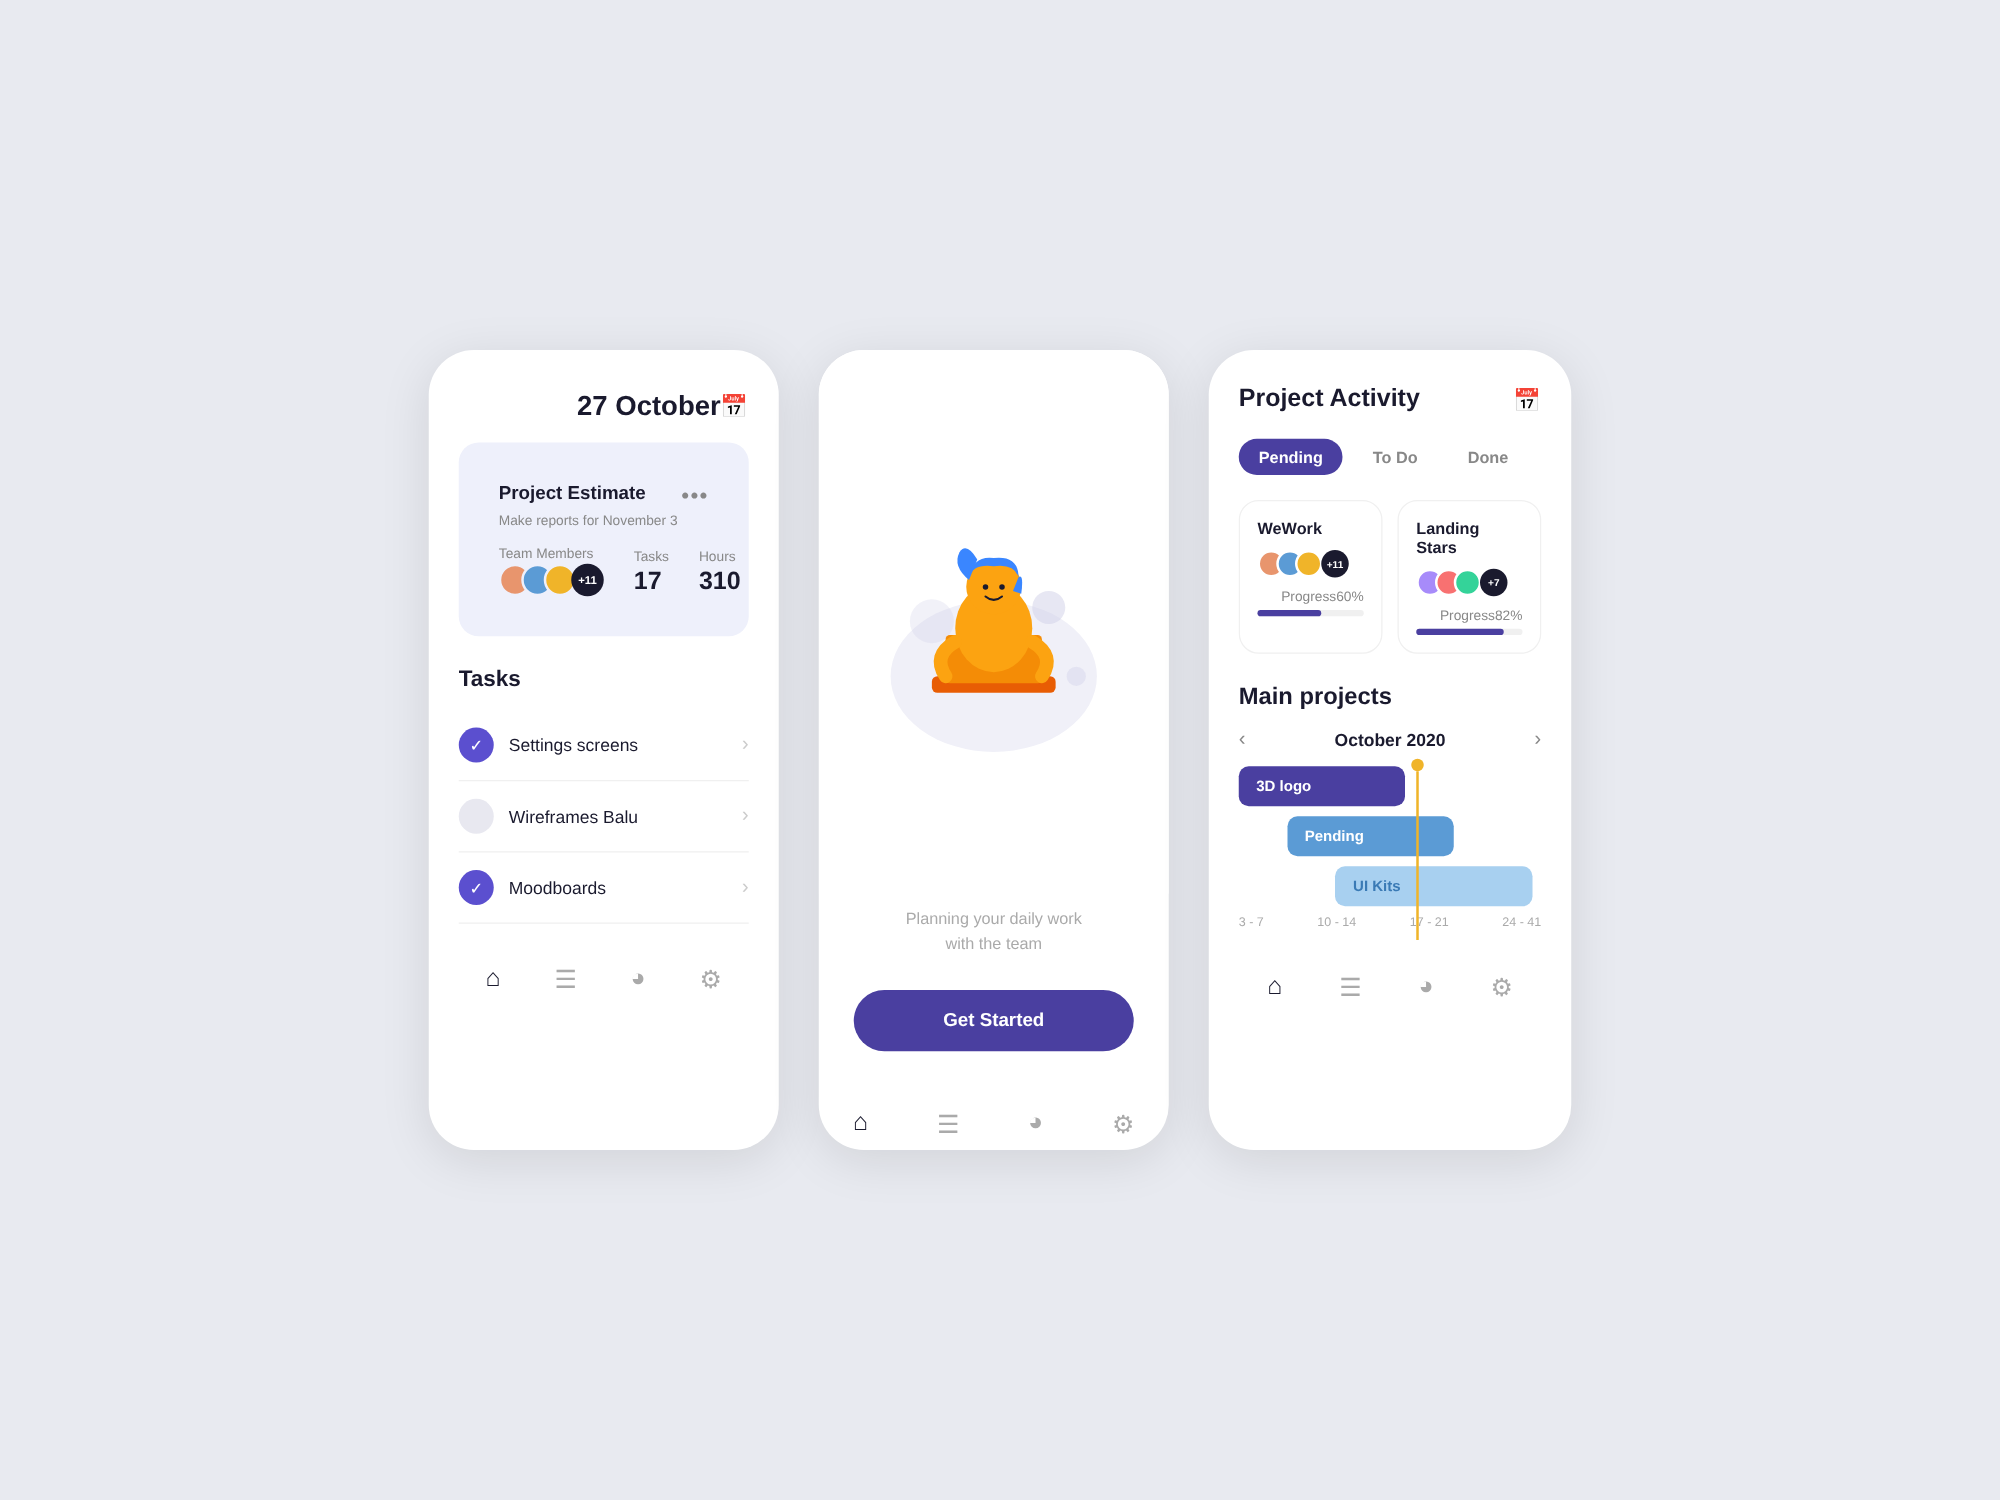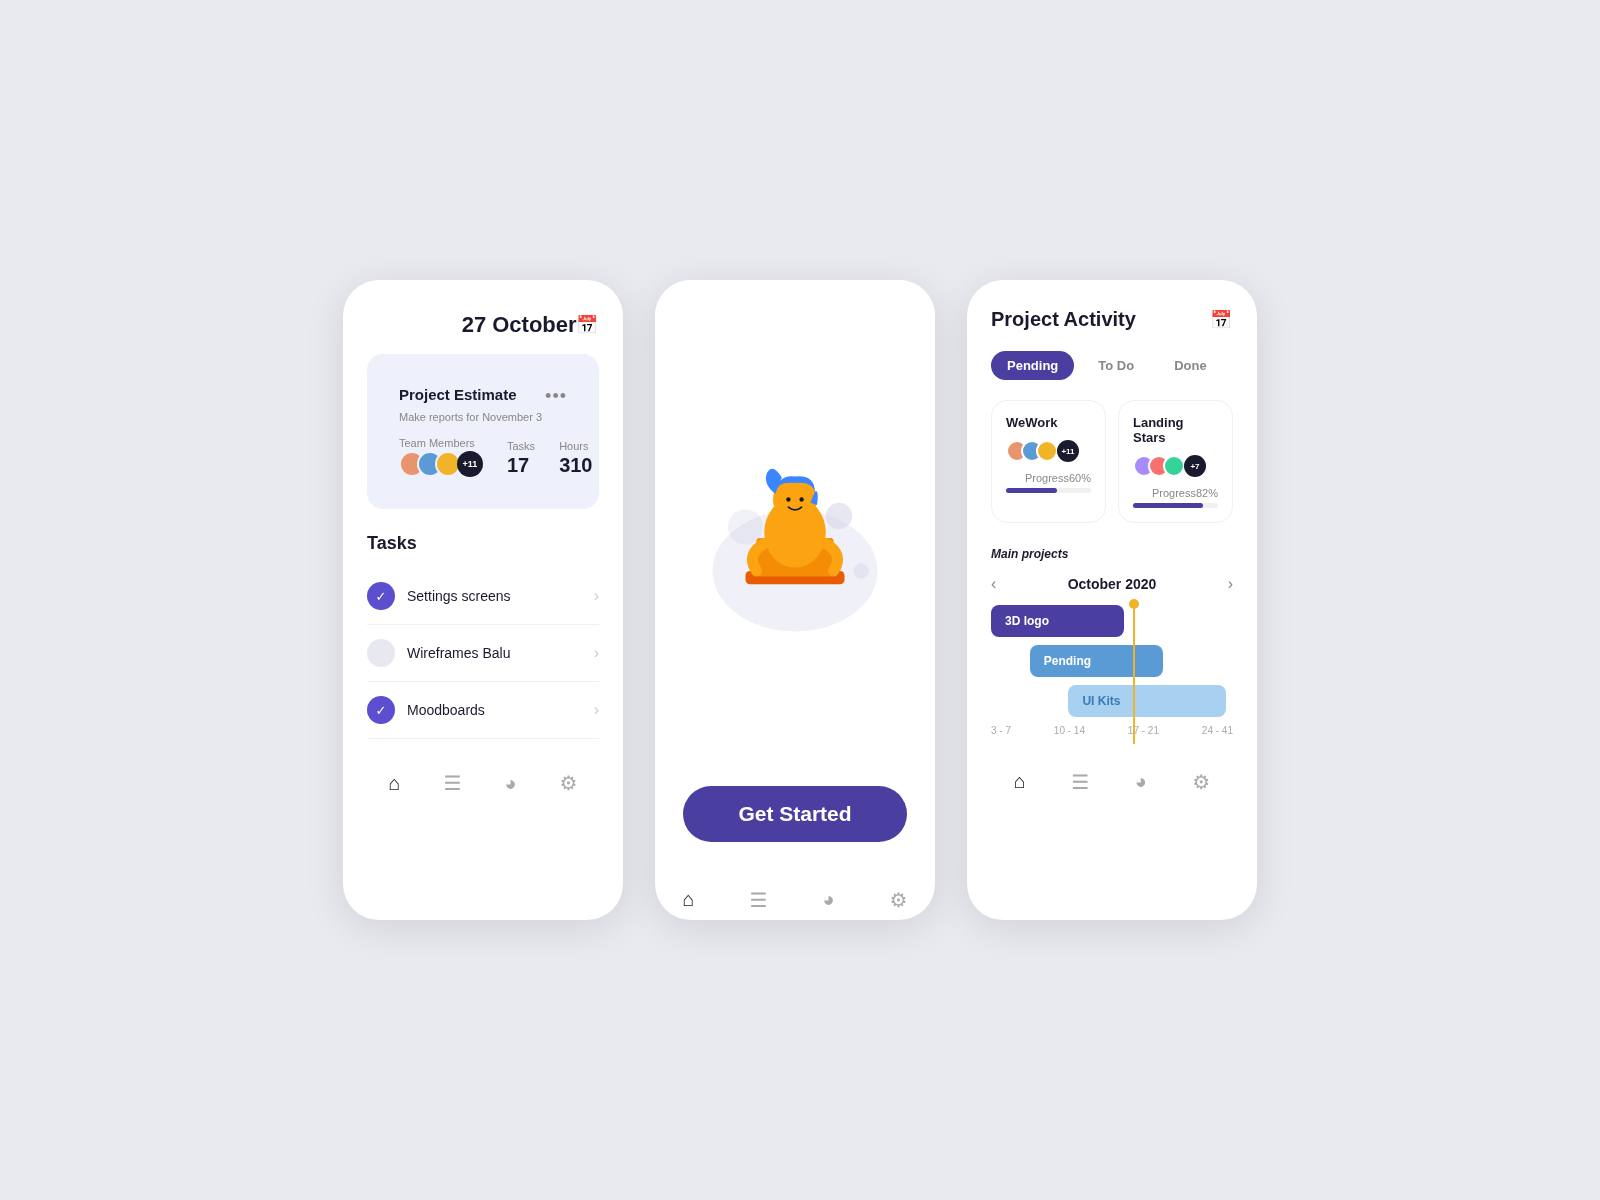--- a/index.html
+++ b/index.html
@@ -141,21 +141,21 @@
       color: #aaa;
       line-height: 1.5;
       margin-bottom: 28px;
     }
     .get-started-btn {
       background: #4a3fa0;
       color: #fff;
       border: none;
       border-radius: 30px;
       padding: 16px 48px;
-      font-size: 21px;
+      font-size: 15px;
       font-weight: 700;
       cursor: pointer;
       width: 100%;
     }
     .middle-bottom-nav {
       display: flex;
       justify-content: space-around;
       padding: 14px 0 8px;
     }
 
@@ -223,21 +223,21 @@
     .progress-bar-fill { height: 5px; border-radius: 4px; }
     .fill-purple { background: #4a3fa0; }
     .fill-green { background: #4a3fa0; }
 
     .main-projects-header {
       display: flex;
       justify-content: space-between;
       align-items: center;
       margin-bottom: 14px;
     }
-    .main-projects-title { font-size: 12px; font-weight: 800; color: #1a1a2e; font-style: italic; }
+    .main-projects-title { font-size: 19px; font-weight: 800; color: #1a1a2e; }
     .month-nav {
       display: flex;
       align-items: center;
       justify-content: space-between;
       margin-bottom: 12px;
     }
     .month-label { font-size: 14px; font-weight: 700; color: #1a1a2e; }
     .nav-arrow { background: none; border: none; font-size: 16px; color: #888; cursor: pointer; }
     .gantt-area { position: relative; padding-bottom: 8px; }
     .gantt-bar-row { margin-bottom: 8px; }
@@ -387,20 +387,24 @@
         <path d="M118 58 Q122 55 120 70 L114 68Z" fill="#3a86ff"></path>
 
         <path d="M82 60 Q70 50 75 40 Q80 32 88 45Z" fill="#3a86ff"></path>
 
         <circle cx="94" cy="65" r="2" fill="#1a1a2e"></circle>
         <circle cx="106" cy="65" r="2" fill="#1a1a2e"></circle>
         <path d="M94 72 Q100 77 106 72" stroke="#1a1a2e" stroke-width="1.5" fill="none" stroke-linecap="round"></path>
       </svg>
     </div>
     <div class="middle-content">
+      <div class="middle-subtext">
+        <span>Planning your daily work</span><br>
+        <span>with the team</span>
+      </div>
       <button class="get-started-btn">Get Started</button>
     </div>
     <div class="middle-bottom-nav">
       <span class="nav-icon active">⌂</span>
       <span class="nav-icon">☰</span>
       <span class="nav-icon">◕</span>
       <span class="nav-icon">⚙</span>
     </div>
   </div>
 

